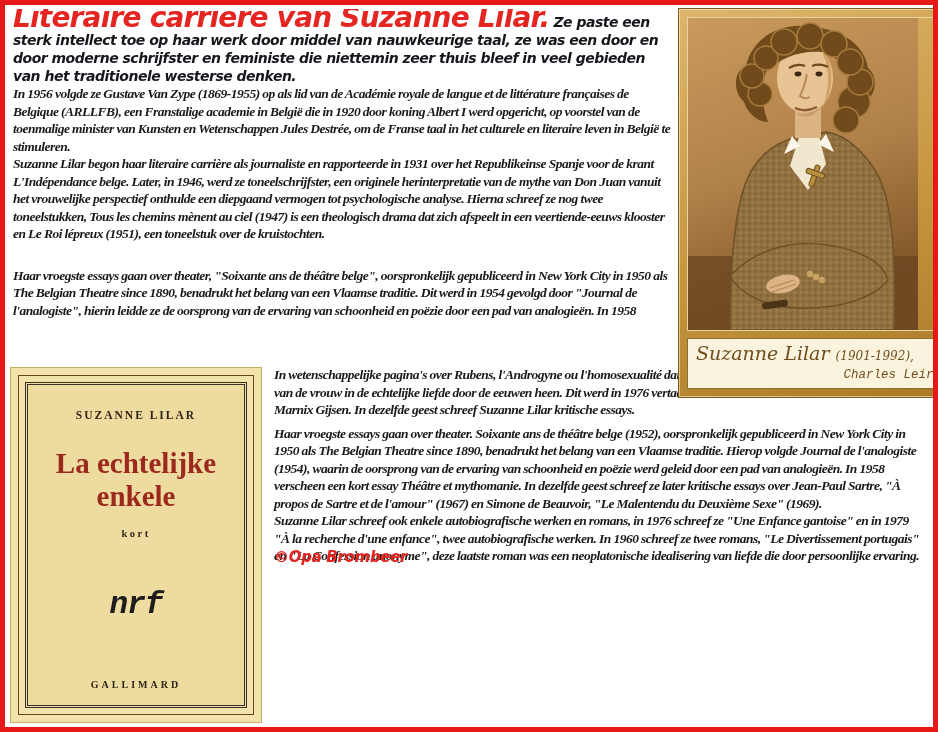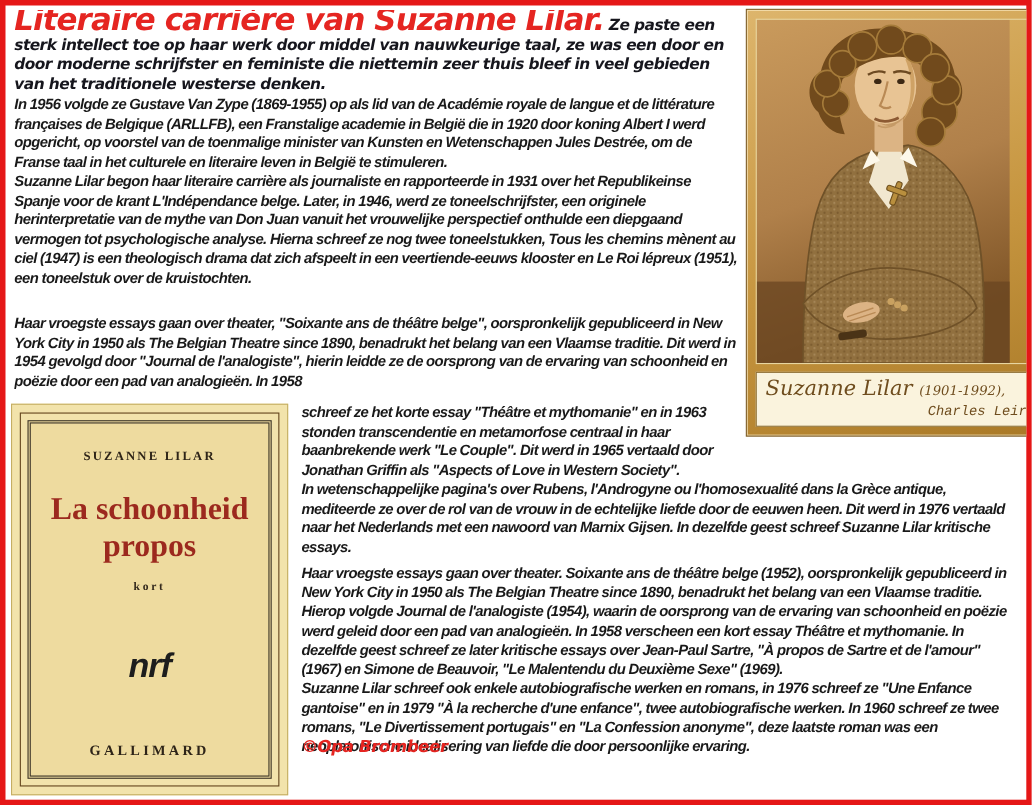--- a/index.html
+++ b/index.html
@@ -24,21 +24,21 @@
     color:#16161d;
   }
   .title{
     font-family:"DejaVu Sans",sans-serif;
     font-weight:bold;font-style:italic;
     font-size:28px;letter-spacing:-0.8px;
     color:var(--title-red,#e52521);
     padding-right:4px;
   }
   .body{
-    font-family:Liberation Sans, sans-serif;
+    font-family:Liberation Serif, serif;
     font-weight:bold;font-style:italic;
     font-size:13.5px;line-height:17.5px;
     letter-spacing:-0.5px;word-spacing:-0.3px;
     color:var(--body-text,#191919);
   }
   .gap{margin-top:24px;}
   .gap-s{margin-top:6px;}
   .pr{margin-right:254px;}
   .credit{
     text-align:left;
@@ -90,25 +90,25 @@
     font-family:"Liberation Serif",serif;
   }
   .book-author{margin-top:24px;font-size:11.5px;font-weight:bold;letter-spacing:2px;color:#2e2418;}
   .book-title{
     margin-top:26px;font-size:29px;line-height:33px;font-weight:bold;
     color:var(--book-title-red,#9c291e);
   }
   .book-genre{margin-top:15px;font-size:10.5px;font-weight:bold;letter-spacing:2.5px;color:#33291c;}
   .nrf{
     margin-top:48px;
-    font-family:Liberation Sans, sans-serif;
+    font-family:Liberation Mono, monospace;
     font-style:italic;font-weight:bold;
     font-size:31px;letter-spacing:-1px;color:#1d1d1d;
   }
-  .book-publisher{margin-top:auto;margin-bottom:15px;font-size:13px;font-weight:bold;letter-spacing:3px;color:#2e2418;}
+  .book-publisher{margin-top:auto;margin-bottom:15px;font-size:10px;font-weight:bold;letter-spacing:3px;color:#2e2418;}
 </style>
 </head>
 <body>
 
 <div class="page">
 
   <figure class="photo-fig">
     <div class="photo-frame">
       <div class="photo-img">
         <svg width="230" height="312" viewBox="0 0 230 312">
@@ -185,38 +185,37 @@
         <span class="cap-line1"><span>Suzanne Lilar</span> <span class="cap-years">(1901-1992),</span></span>
         <span class="cap-line3">Charles Leirens</span>
       </figcaption>
     </div>
   </figure>
 
   <figure class="book-fig">
     <span class="book-line">
       <span class="book-page">
         <span class="book-author">SUZANNE LILAR</span>
-        <span class="book-title"><span>La schoonheid</span><br><span>propos</span></span>
+        <span class="book-title"><span>La echtelijke</span><br><span>enkele</span></span>
         <span class="book-genre">kort</span>
         <span class="nrf">nrf</span>
         <span class="book-publisher">GALLIMARD</span>
       </span>
     </span>
   </figure>
 
   <div class="top-block">
     <p class="lead">
       <span class="title">Literaire carrière van Suzanne Lilar.</span><span>Ze paste een sterk intellect toe op haar werk door middel van nauwkeurige taal, ze was een door en door moderne schrijfster en feministe die niettemin zeer thuis bleef in veel gebieden van het traditionele westerse denken.</span>
     </p>
     <p class="body">In 1956 volgde ze Gustave Van Zype (1869-1955) op als lid van de Académie royale de langue et de littérature françaises de Belgique (ARLLFB), een Franstalige academie in België die in 1920 door koning Albert I werd opgericht, op voorstel van de toenmalige minister van Kunsten en Wetenschappen Jules Destrée, om de Franse taal in het culturele en literaire leven in België te stimuleren.</p>
     <p class="body">Suzanne Lilar begon haar literaire carrière als journaliste en rapporteerde in 1931 over het Republikeinse Spanje voor de krant L'Indépendance belge. Later, in 1946, werd ze toneelschrijfster, een originele herinterpretatie van de mythe van Don Juan vanuit het vrouwelijke perspectief onthulde een diepgaand vermogen tot psychologische analyse. Hierna schreef ze nog twee toneelstukken, Tous les chemins mènent au ciel (1947) is een theologisch drama dat zich afspeelt in een veertiende-eeuws klooster en Le Roi lépreux (1951), een toneelstuk over de kruistochten.</p>
     <p class="body gap">Haar vroegste essays gaan over theater, "Soixante ans de théâtre belge", oorspronkelijk gepubliceerd in New York City in 1950 als The Belgian Theatre since 1890, benadrukt het belang van een Vlaamse traditie. Dit werd in 1954 gevolgd door "Journal de l'analogiste", hierin leidde ze de oorsprong van de ervaring van schoonheid en poëzie door een pad van analogieën. In 1958</p>
   </div>
 
   <div class="bottom-block">
-    <p class="body pr">schreef ze het korte essay "Théâtre et mythomanie" en in 1963 stonden transcendentie en metamorfose centraal in haar baanbrekende werk "Le Couple". Dit werd in 1965 vertaald door Jonathan Griffin als "Aspects of Love in Western Society".</p>
     <p class="body">In wetenschappelijke pagina's over Rubens, l'Androgyne ou l'homosexualité dans la Grèce antique, mediteerde ze over de rol van de vrouw in de echtelijke liefde door de eeuwen heen. Dit werd in 1976 vertaald naar het Nederlands met een nawoord van Marnix Gijsen. In dezelfde geest schreef Suzanne Lilar kritische essays.</p>
     <p class="body gap-s">Haar vroegste essays gaan over theater. Soixante ans de théâtre belge (1952), oorspronkelijk gepubliceerd in New York City in 1950 als The Belgian Theatre since 1890, benadrukt het belang van een Vlaamse traditie. Hierop volgde Journal de l'analogiste (1954), waarin de oorsprong van de ervaring van schoonheid en poëzie werd geleid door een pad van analogieën. In 1958 verscheen een kort essay Théâtre et mythomanie. In dezelfde geest schreef ze later kritische essays over Jean-Paul Sartre, "À propos de Sartre et de l'amour" (1967) en Simone de Beauvoir, "Le Malentendu du Deuxième Sexe" (1969).</p>
     <p class="body">Suzanne Lilar schreef ook enkele autobiografische werken en romans, in 1976 schreef ze "Une Enfance gantoise" en in 1979 "À la recherche d'une enfance", twee autobiografische werken. In 1960 schreef ze twee romans, "Le Divertissement portugais" en "La Confession anonyme", deze laatste roman was een neoplatonische idealisering van liefde die door persoonlijke ervaring.</p>
     <div class="credit">©Opa Brombeer</div>
   </div>
 
 </div>
 
 </body></html>

